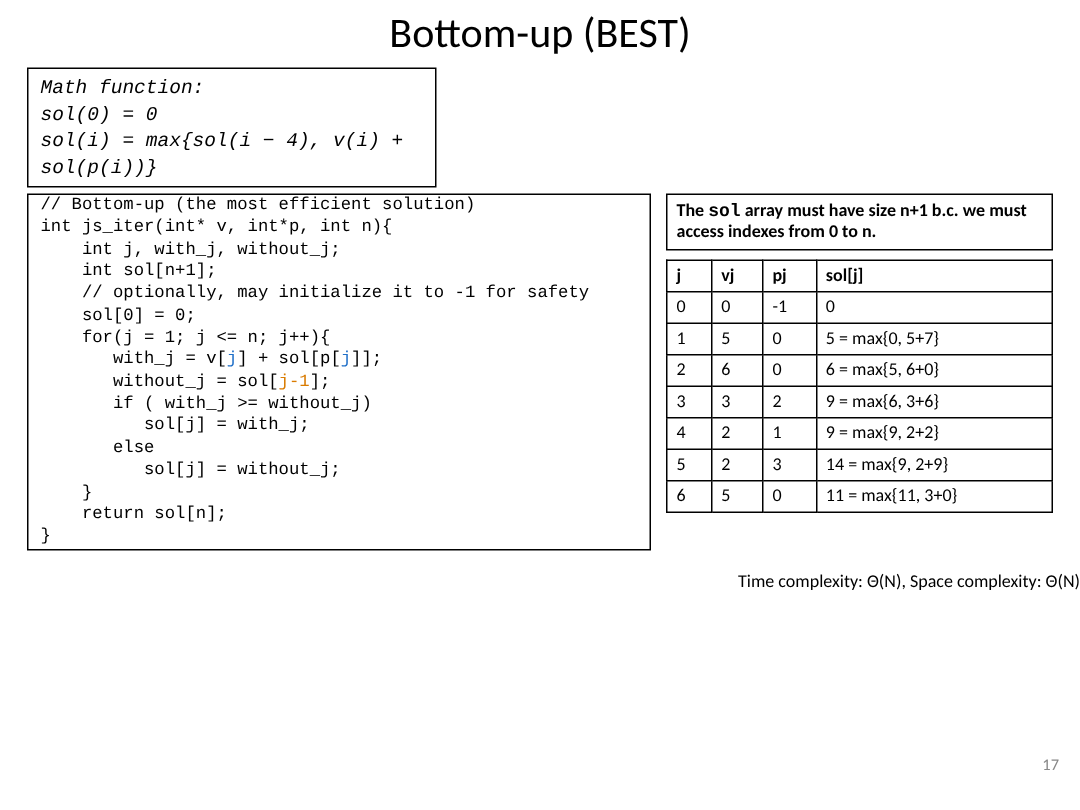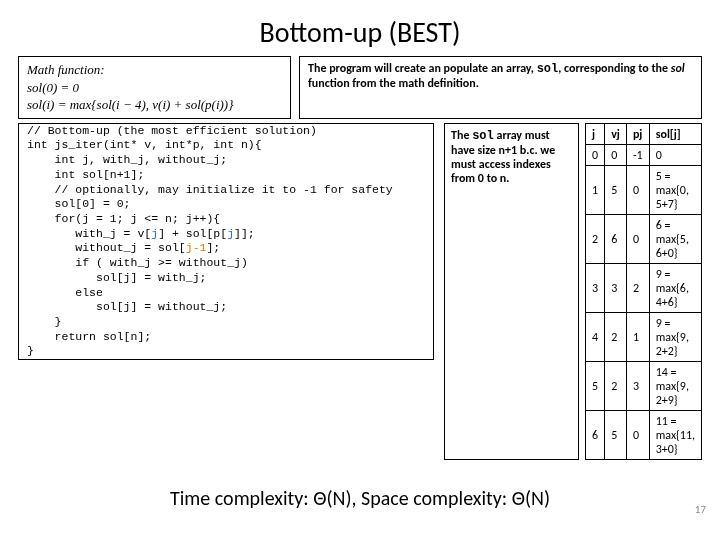--- a/index.html
+++ b/index.html
@@ -1,45 +1,42 @@
 <!DOCTYPE html>
 <html><head>
 <meta charset="utf-8">
 <style>
 html,body{margin:0;padding:0;width:720px;height:540px;background:#fff;font-family:Calibri,Arial,sans-serif;color:#000;position:relative}
-.title{text-align:center;font-size:28px;margin:15px 0 6px}
+.title{text-align:center;font-size:28px;margin:4px 0 6px}
 .row1{display:flex;gap:8px;padding:0 18px}
-.mathbox{border:1px solid #000;padding:4px 8px;font-style:italic;font-family:Liberation Serif, serif;font-size:13px;line-height:1.35;width:255px}
+.mathbox{border:1px solid #000;padding:4px 8px;font-style:italic;font-family:Liberation Mono, monospace;font-size:13px;line-height:1.35;width:255px}
 .descbox{border:1px solid #000;padding:4px 8px;font-size:12px;flex:1}
 .descbox b{font-weight:700}
 .row2{display:flex;gap:10px;padding:4px 18px 0;align-items:flex-start}
 .codebox{border:1px solid #000;padding:0 8px;font-family:"Courier New",monospace;font-size:11.5px;line-height:1.28;white-space:pre;width:398px}
-.rightcol{flex:1;display:flex;flex-direction:row;gap:6px}
+.rightcol{flex:1;display:flex;flex-direction:column;gap:6px}
 .notebox{border:1px solid #000;padding:4px 6px;font-size:12px}
 table{border-collapse:collapse;width:100%;font-size:12px}
 th,td{border:1px solid #000;padding:3px 6px;text-align:left;font-weight:400}
 th{font-weight:700}
 .hi-b{color:#1f6fc8}
 .hi-o{color:#d97b00}
-.complex{text-align:center;font-size:20px;margin-top:26px}
+.complex{text-align:right;font-size:12px;margin-top:14px}
 .pgnum{position:absolute;right:14px;bottom:24px;font-size:11px;color:#888}
 </style>
 </head>
 <body>
 
 <div class="title">Bottom-up (BEST)</div>
 
 <div class="row1">
   <div class="mathbox">
     <span>Math function:</span><br>
     <span>sol(0) = 0</span><br>
     <span>sol(i) = max{sol(i − 4), v(i) + sol(p(i))}</span>
-  </div>
-  <div class="descbox">
-    <b><span>The program will create an populate an array, </span><span style="font-family:'Courier New'">sol</span><span>, corresponding to the </span><i>sol</i><span> function from the math definition.</span></b>
   </div>
 </div>
 
 <div class="row2">
   <div class="codebox"><span>// Bottom-up (the most efficient solution)</span>
 <span>int js_iter(int* v, int*p, int n){</span>
 <span>    int j, with_j, without_j;</span>
 <span>    int sol[n+1];</span>
 <span>    // optionally, may initialize it to -1 for safety</span>
 <span>    sol[0] = 0;</span>
@@ -83,21 +80,21 @@
           <tr>
             <td>2</td>
             <td>6</td>
             <td>0</td>
             <td>6 = max{5, 6+0}</td>
           </tr>
           <tr>
             <td>3</td>
             <td>3</td>
             <td>2</td>
-            <td>9 = max{6, 4+6}</td>
+            <td>9 = max{6, 3+6}</td>
           </tr>
           <tr>
             <td>4</td>
             <td>2</td>
             <td>1</td>
             <td>9 = max{9, 2+2}</td>
           </tr>
           <tr>
             <td>5</td>
             <td>2</td>

